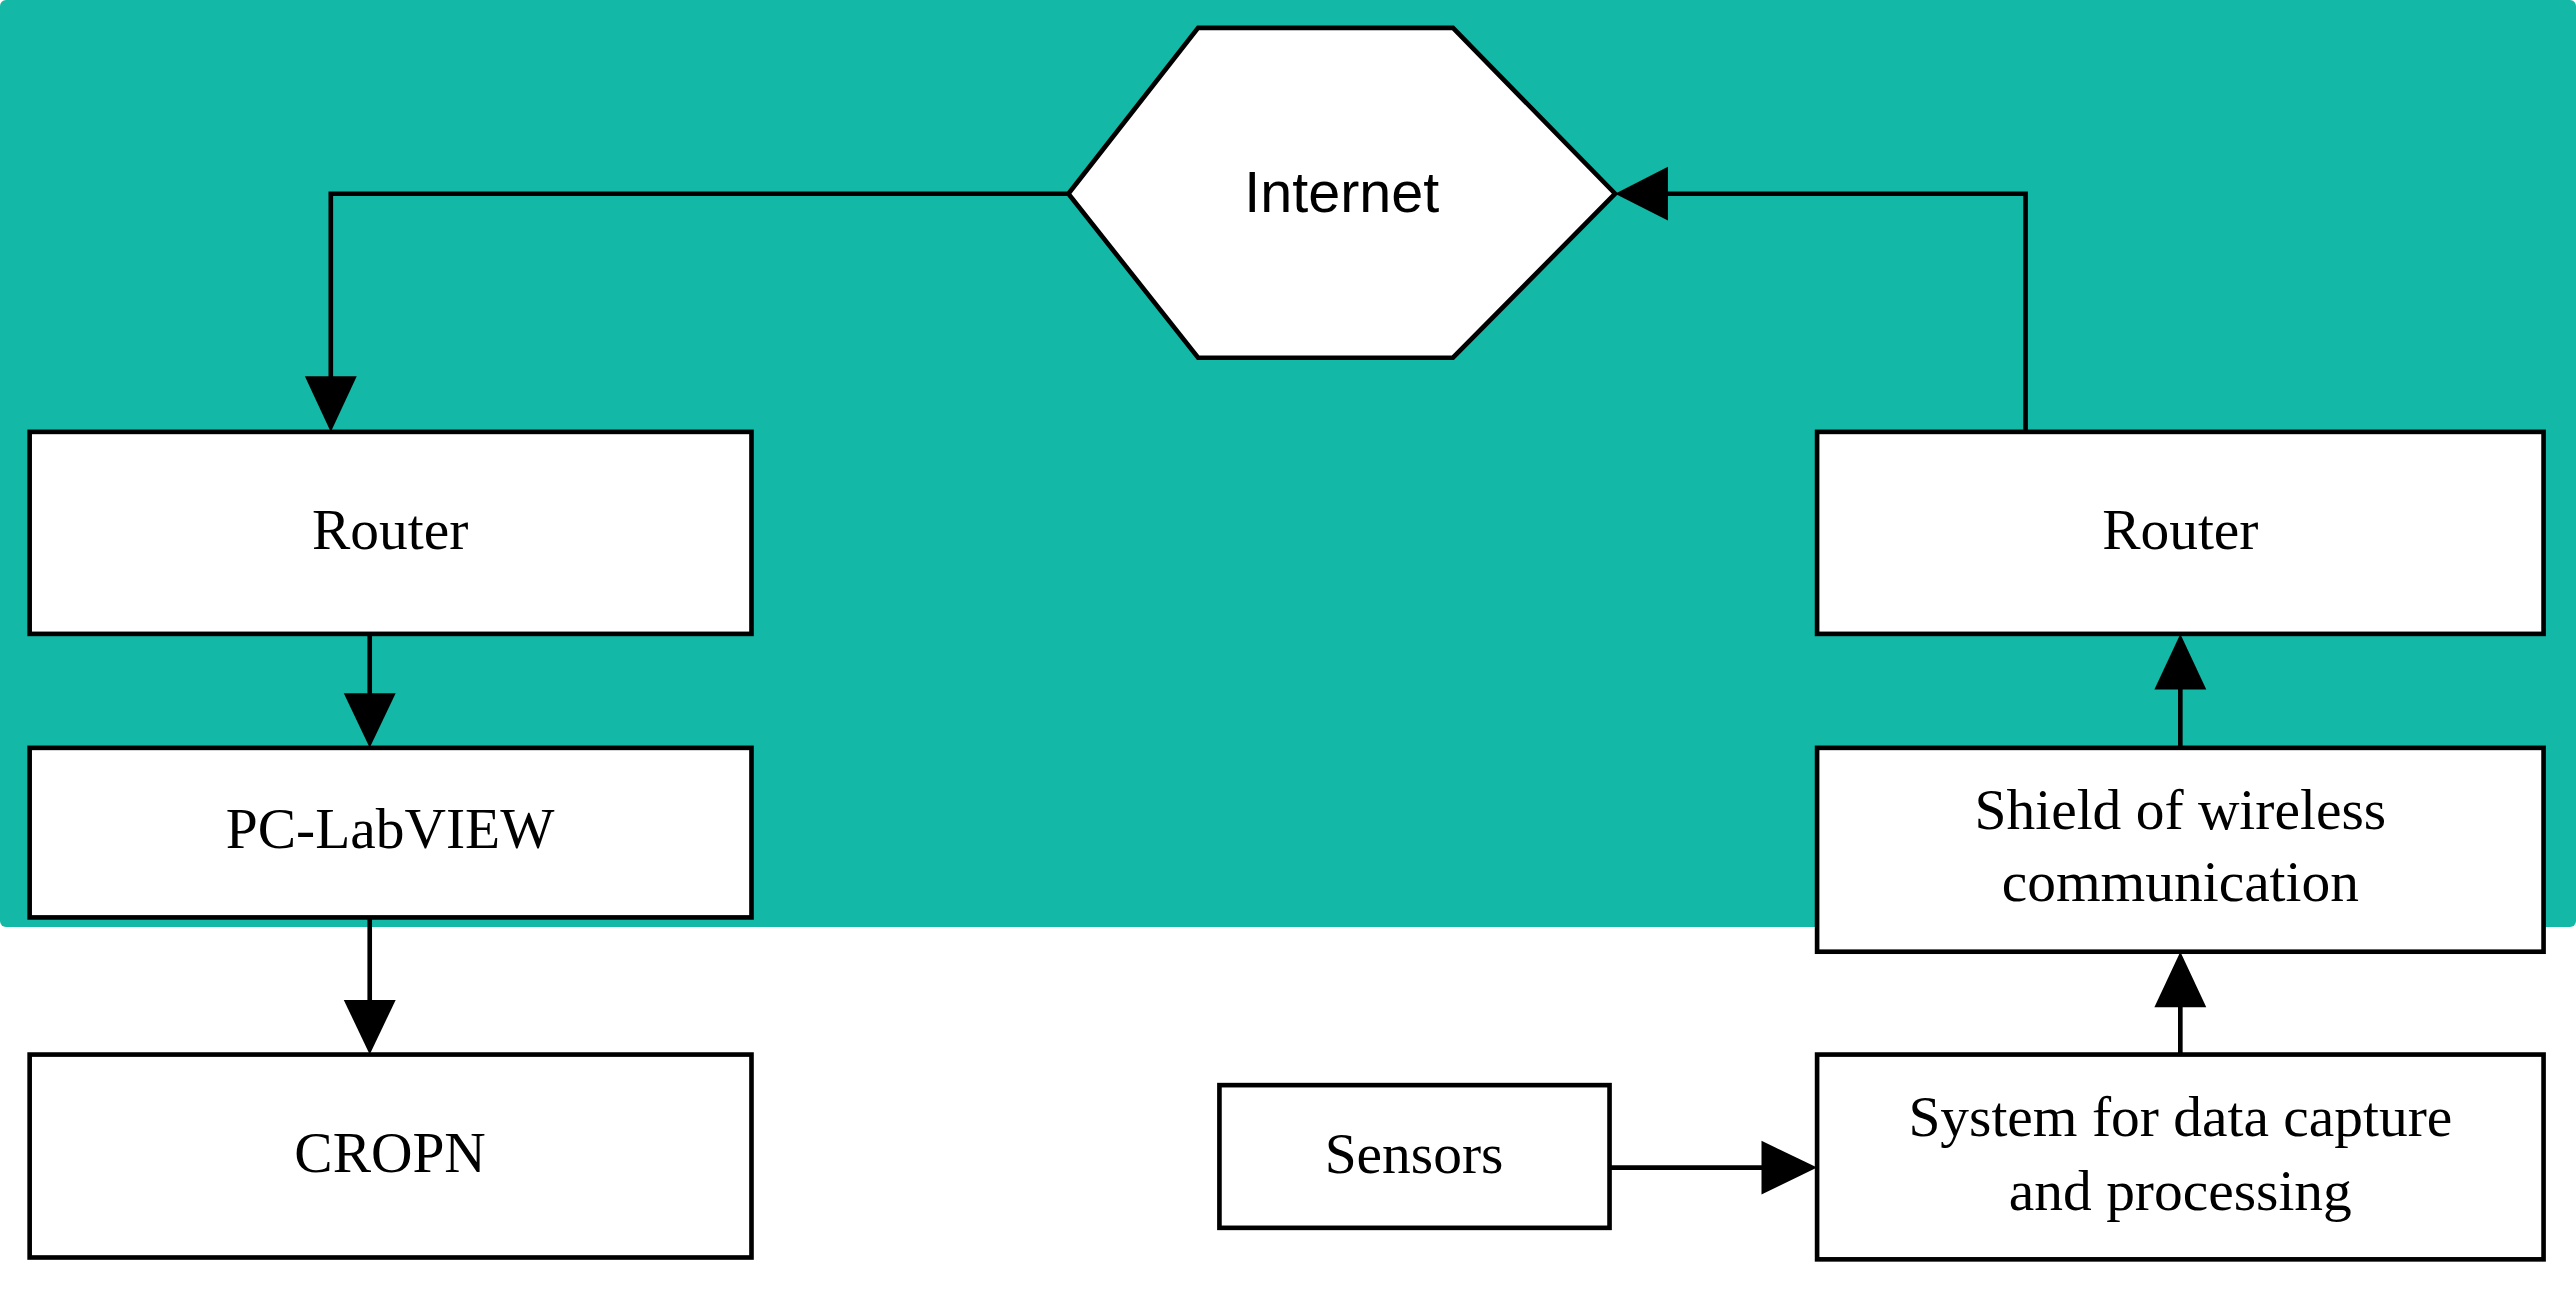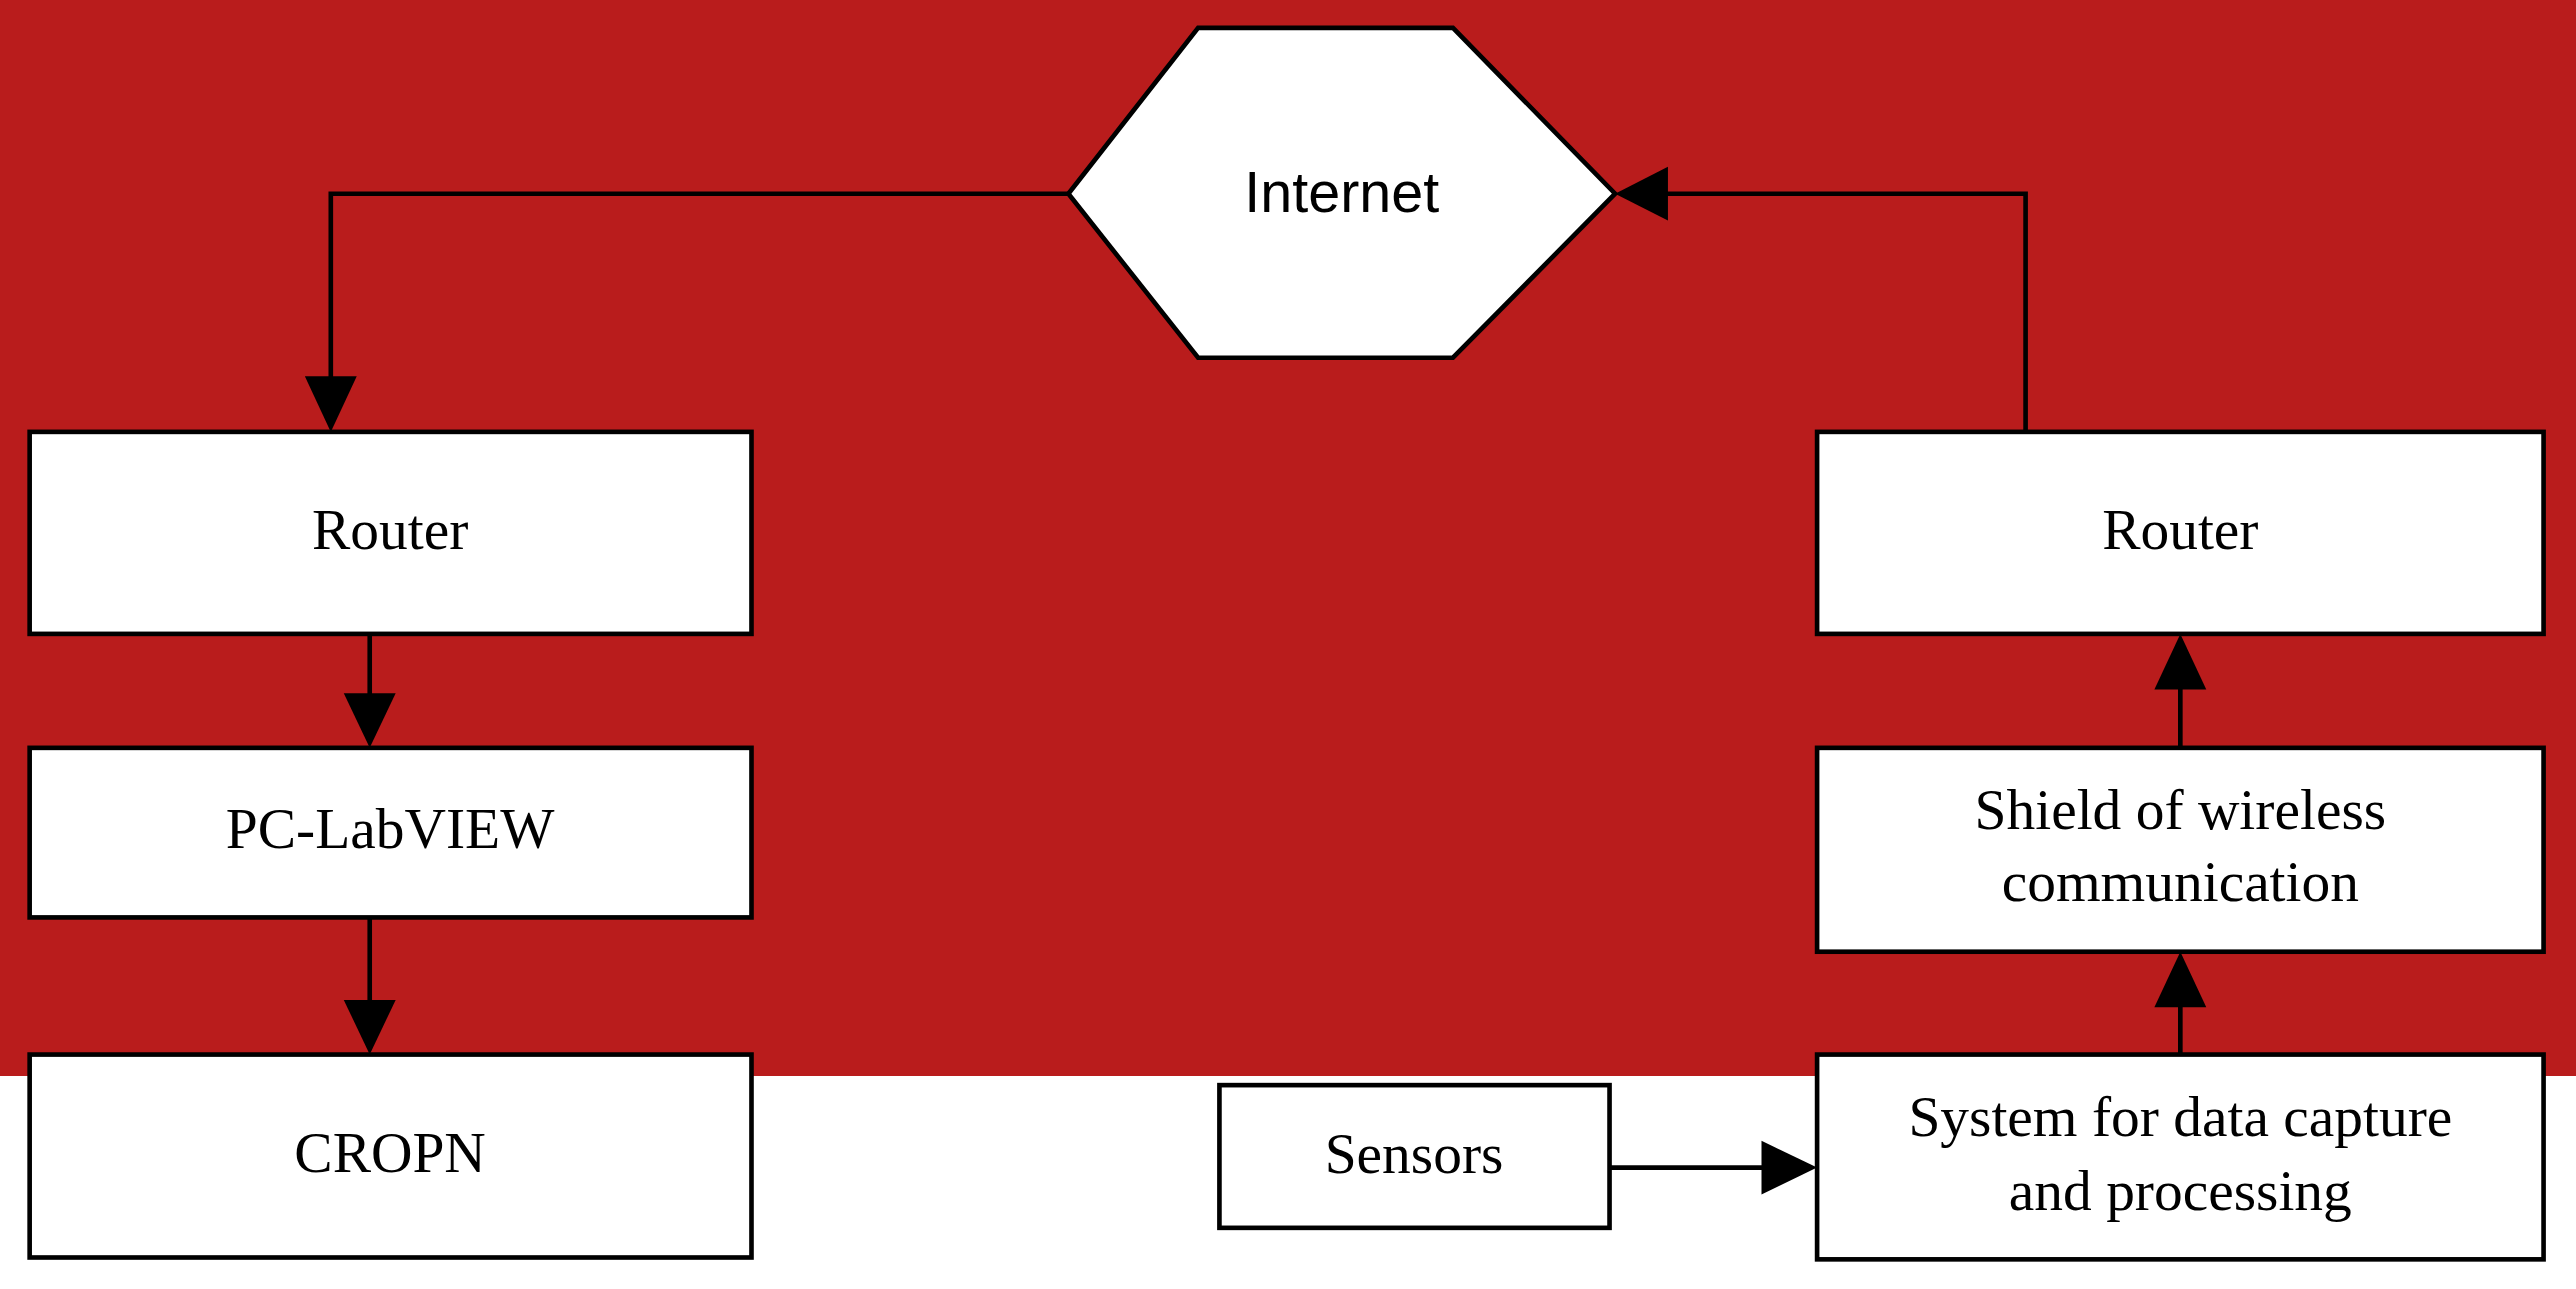--- a/index.html
+++ b/index.html
@@ -9,22 +9,23 @@
   }
   body {
     width: 2576px;
     height: 1290px;
     overflow: hidden;
     font-family: "Liberation Serif", "DejaVu Serif", serif;
   }
   #diagram-root {
     position: relative;
     width: 2576px;
-    height: 1076px;
-    background: #b91c1c;
+    height: 927px;
+    background: #14b8a6;
+    border-radius: 6px;
   }
   svg#flow {
     display: block;
     width: 2576px;
     height: 1290px;
   }
   .node-shape {
     fill: #ffffff;
     stroke: #000000;
     stroke-width: 5;

